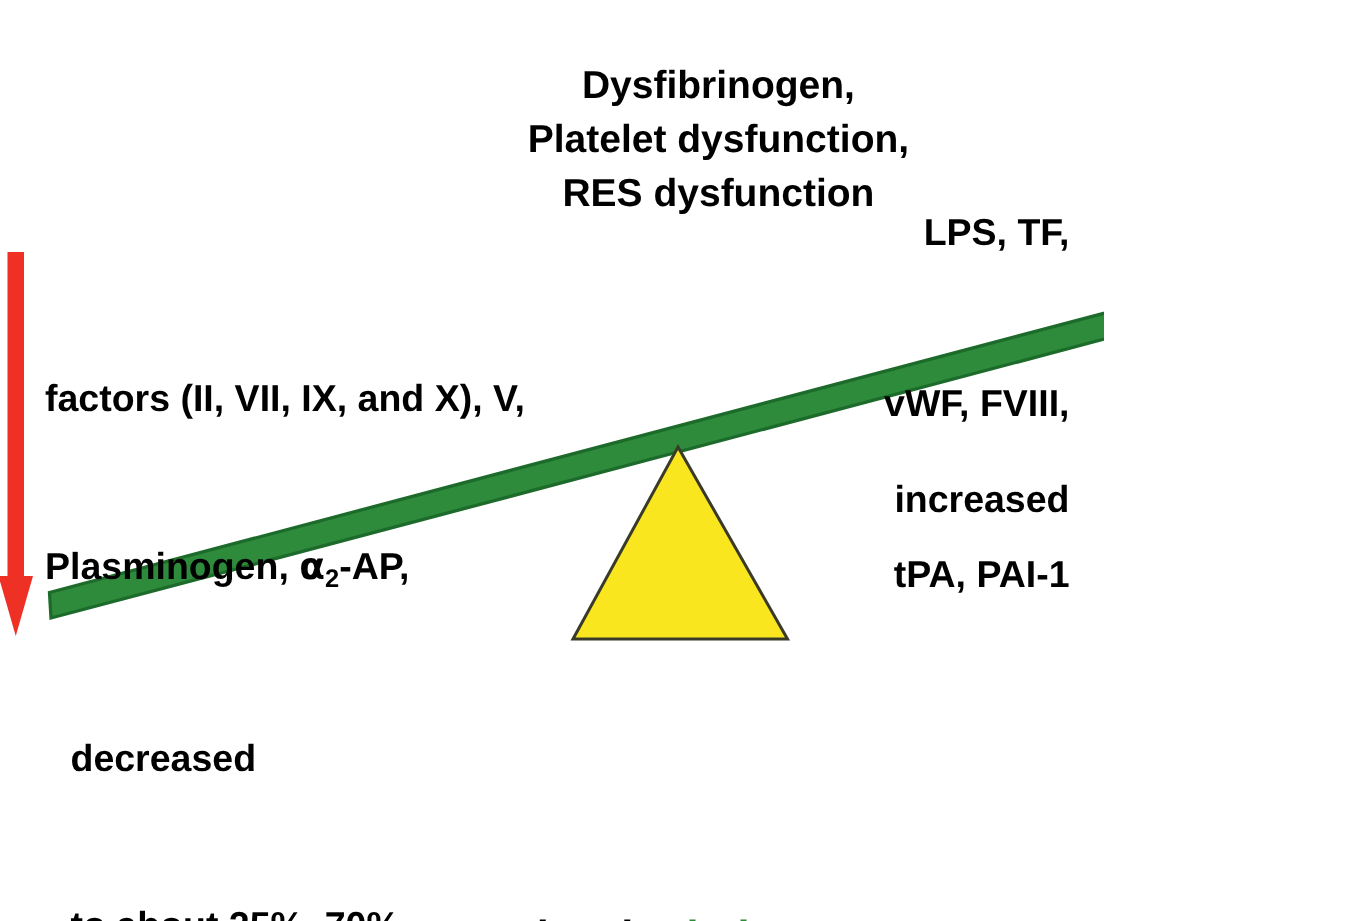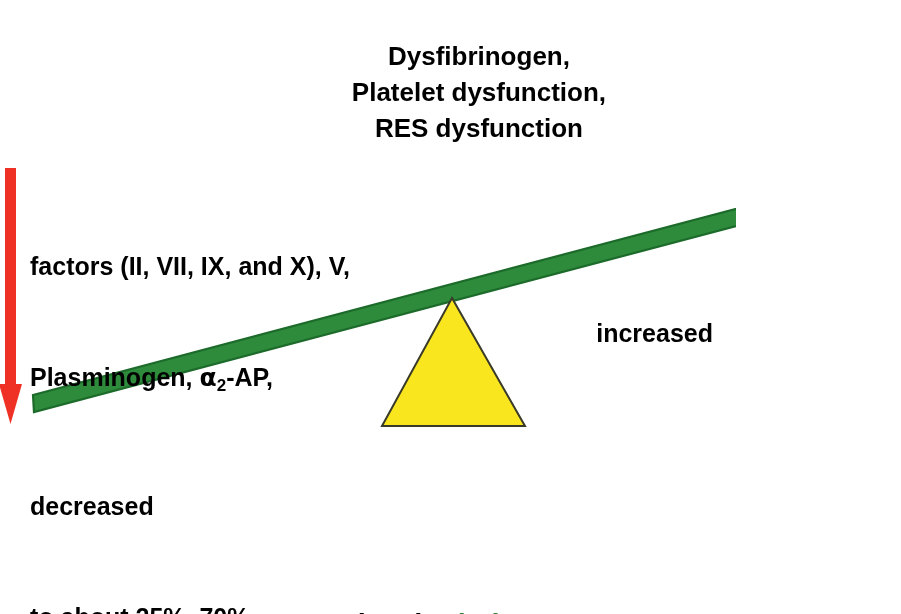--- a/index.html
+++ b/index.html
@@ -62,21 +62,21 @@
     font-size: 25px;
   }
 
   
   #decreased-label {
     left: 30px;
     top: 414px;
     font-size: 25px;
     line-height: 37px;
   }
-  #decreased-label span { display: block; }
+  #decreased-label span { display: block; margin-left: 17px; }
 
   
   #right-list {
     right: 23px;
     top: 60px;
     font-size: 25px;
     line-height: 38px;
     text-align: right;
   }
   #right-list span { display: block; }
@@ -138,20 +138,25 @@
     <span class="lline">factors (II, VII, IX, and X), V,</span>
     <span class="lline"><span>Plasminogen, </span><span class="alpha">α</span><span class="sub">2</span><span>-AP,</span></span>
     
   </div>
 
   <div class="txt" id="decreased-label">
     <span>decreased</span>
     <span>to about 25%–70%</span>
   </div>
 
+  <div class="txt" id="right-list">
+    <span>LPS, TF,</span>
+    <span>vWF, FVIII,</span>
+    <span>tPA, PAI-1</span>
+  </div>
 
   <div class="txt" id="increased-label">
     <span>increased</span>
   </div>
 
   <div class="txt" id="caption">
     <span class="cline" id="caption-line-1"><span style="color: rgb(0, 0, 0);">Low-level </span><span style="color: rgb(46, 139, 60);">rebalance</span><span style="color: rgb(0, 0, 0);">  →</span></span>
     
   </div>
 

